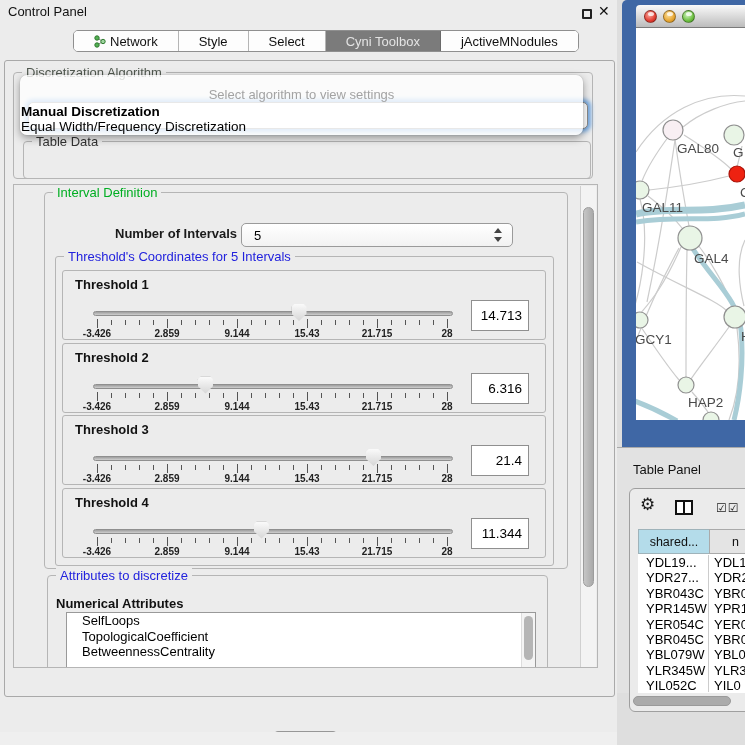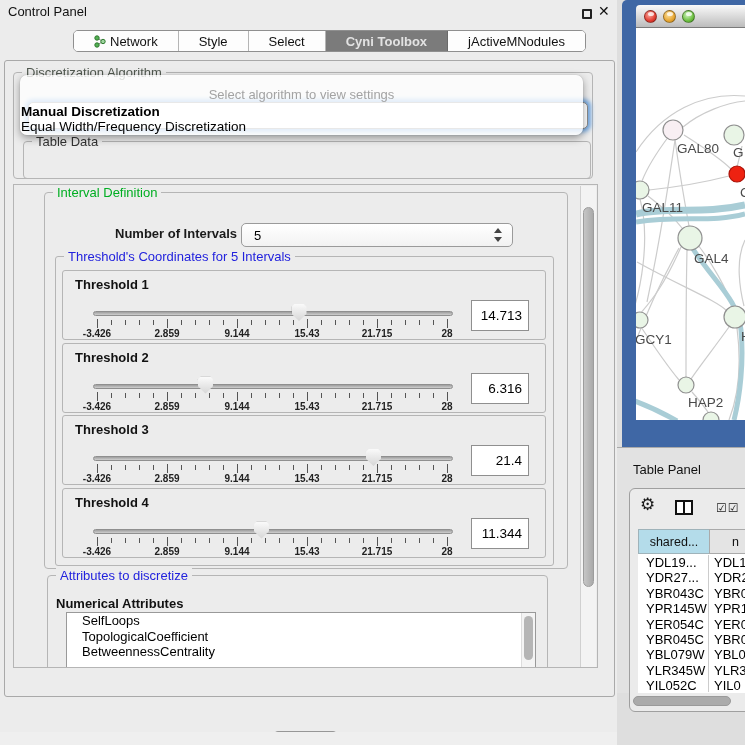--- a/index.html
+++ b/index.html
@@ -11,21 +11,21 @@
   
   #control-panel { left:0; top:0; width:617px; height:745px; background:#ececec; }
   #cp-title { left:8px; top:4px; font-size:13px; color:#111; }
   #float-ic { left:582px; top:9px; width:10px; height:10px; border:2px solid #222; border-radius:1px; }
   #close-ic { left:598px; top:3px; font-size:14px; font-weight:bold; color:#111; }
 
   
   #top-tabs { left:73px; top:30px; height:22px; display:flex; border:1px solid #8f8f8f; border-radius:5px; overflow:hidden; background:#fff; }
   .seg { display:flex; align-items:center; gap:4px; padding:0 20px; background:#fdfdfd; border-right:1px solid #b5b5b5; font-size:13px; color:#111; }
   .seg:last-child { border-right:none; }
-  .seg.sel { background:#7b7b7b; color:#e3e3e3; border-right-color:#6a6a6a;font-weight:bold; }
+  .seg.sel { background:#7b7b7b; color:#e3e3e3; border-right-color:#6a6a6a; }
   .seg svg { display:block; }
 
   
   #content { left:4px; top:60px; width:611px; height:637px; border:1px solid #a9a9a9; border-radius:3px; background:#ececec; }
 
   .group { position:absolute; border:1px solid #b5b5b5; border-radius:4px; }
   .gtitle { position:absolute; top:-8px; left:8px; background:#ececec; padding:0 4px; font-size:13px; white-space:nowrap; }
 
   #disc-group { left:8px; top:11px; width:580px; height:107px; }
   #disc-group .gtitle { color:#50584f; }

